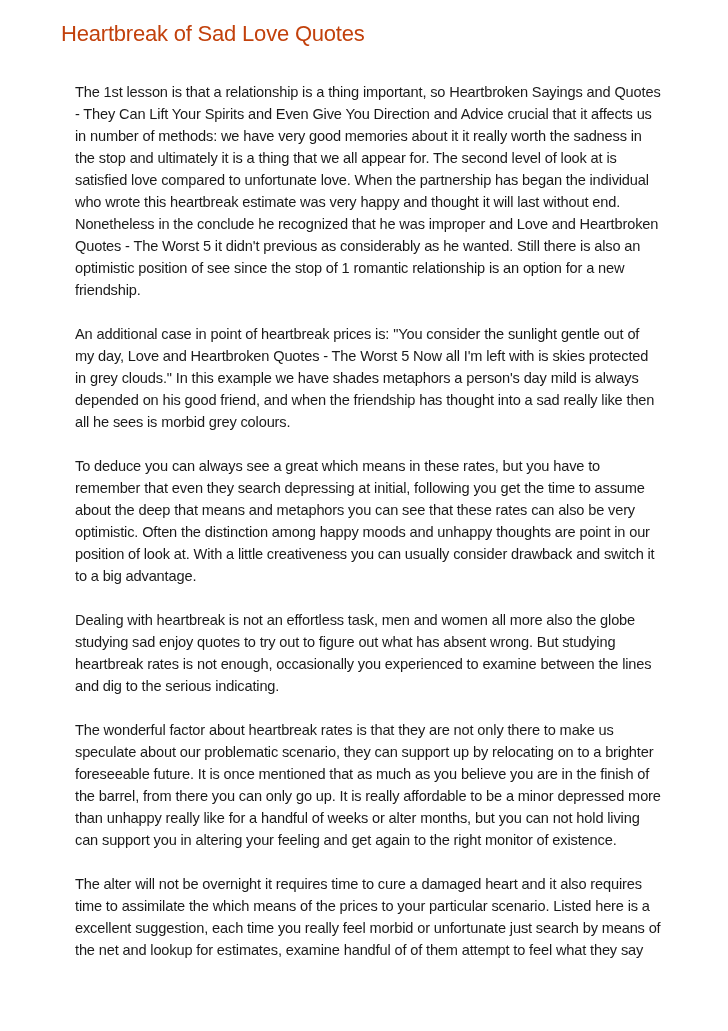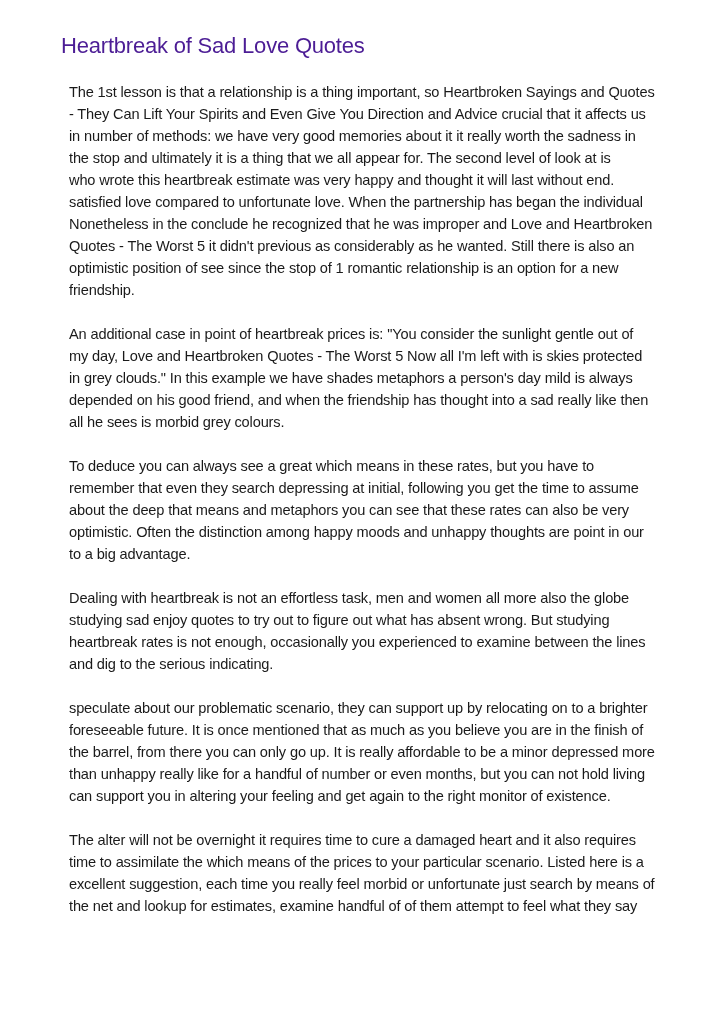--- a/index.html
+++ b/index.html
@@ -17,37 +17,37 @@
     }
     .page {
       position: absolute;
       left: 61px;
       top: 0;
       width: 620px;
     }
     .title {
       position: absolute;
       left: 0;
-      top: 32px;
+      top: 20px;
       margin: 0;
       font-weight: normal;
       font-size: 22px;
       line-height: 28px;
       letter-spacing: -0.2px;
       white-space: nowrap;
-      color: #4c1d95;
+      color: #c2410c;
     }
     .content {
       position: absolute;
       left: 0;
       top: 81px;
       width: 620px;
     }
     .para {
-      margin: 0 0 22px 8px;
+      margin: 0 0 22px 14px;
     }
     .line {
       display: block;
       font-size: 14.6px;
       line-height: 22px;
       height: 22px;
       white-space: nowrap;
       letter-spacing: -0.15px;
       color: #1a1a1a;
     }
@@ -58,56 +58,58 @@
 <div class="page">
   <h1 class="title">Heartbreak of Sad Love Quotes</h1>
 
   <div class="content">
 
     <p class="para">
       <span class="line">The 1st lesson is that a relationship is a thing important, so Heartbroken Sayings and Quotes</span>
       <span class="line">- They Can Lift Your Spirits and Even Give You Direction and Advice crucial that it affects us</span>
       <span class="line">in number of methods: we have very good memories about it it really worth the sadness in</span>
       <span class="line">the stop and ultimately it is a thing that we all appear for. The second level of look at is</span>
+      <span class="line">satisfied love compared to unfortunate love. When the partnership has began the individual</span>
       <span class="line">who wrote this heartbreak estimate was very happy and thought it will last without end.</span>
-      <span class="line">satisfied love compared to unfortunate love. When the partnership has began the individual</span>
       <span class="line">Nonetheless in the conclude he recognized that he was improper and Love and Heartbroken</span>
       <span class="line">Quotes - The Worst 5 it didn't previous as considerably as he wanted. Still there is also an</span>
       <span class="line">optimistic position of see since the stop of 1 romantic relationship is an option for a new</span>
       <span class="line">friendship.</span>
     </p>
 
     <p class="para">
       <span class="line">An additional case in point of heartbreak prices is: "You consider the sunlight gentle out of</span>
       <span class="line">my day, Love and Heartbroken Quotes - The Worst 5 Now all I'm left with is skies protected</span>
       <span class="line">in grey clouds." In this example we have shades metaphors a person's day mild is always</span>
       <span class="line">depended on his good friend, and when the friendship has thought into a sad really like then</span>
       <span class="line">all he sees is morbid grey colours.</span>
     </p>
 
     <p class="para">
       <span class="line">To deduce you can always see a great which means in these rates, but you have to</span>
       <span class="line">remember that even they search depressing at initial, following you get the time to assume</span>
       <span class="line">about the deep that means and metaphors you can see that these rates can also be very</span>
       <span class="line">optimistic. Often the distinction among happy moods and unhappy thoughts are point in our</span>
+      <span class="line">position of look at. With a little creativeness you can usually consider drawback and switch it</span>
       <span class="line">to a big advantage.</span>
     </p>
 
     <p class="para">
       <span class="line">Dealing with heartbreak is not an effortless task, men and women all more also the globe</span>
       <span class="line">studying sad enjoy quotes to try out to figure out what has absent wrong. But studying</span>
       <span class="line">heartbreak rates is not enough, occasionally you experienced to examine between the lines</span>
       <span class="line">and dig to the serious indicating.</span>
     </p>
 
     <p class="para">
+      <span class="line">The wonderful factor about heartbreak rates is that they are not only there to make us</span>
       <span class="line">speculate about our problematic scenario, they can support up by relocating on to a brighter</span>
       <span class="line">foreseeable future. It is once mentioned that as much as you believe you are in the finish of</span>
       <span class="line">the barrel, from there you can only go up. It is really affordable to be a minor depressed more</span>
-      <span class="line">than unhappy really like for a handful of number or even months, but you can not hold living</span>
+      <span class="line">than unhappy really like for a handful of weeks or alter months, but you can not hold living</span>
       <span class="line">can support you in altering your feeling and get again to the right monitor of existence.</span>
     </p>
 
     <p class="para">
       <span class="line">The alter will not be overnight it requires time to cure a damaged heart and it also requires</span>
       <span class="line">time to assimilate the which means of the prices to your particular scenario. Listed here is a</span>
       <span class="line">excellent suggestion, each time you really feel morbid or unfortunate just search by means of</span>
       <span class="line">the net and lookup for estimates, examine handful of of them attempt to feel what they say</span>
     </p>
 

